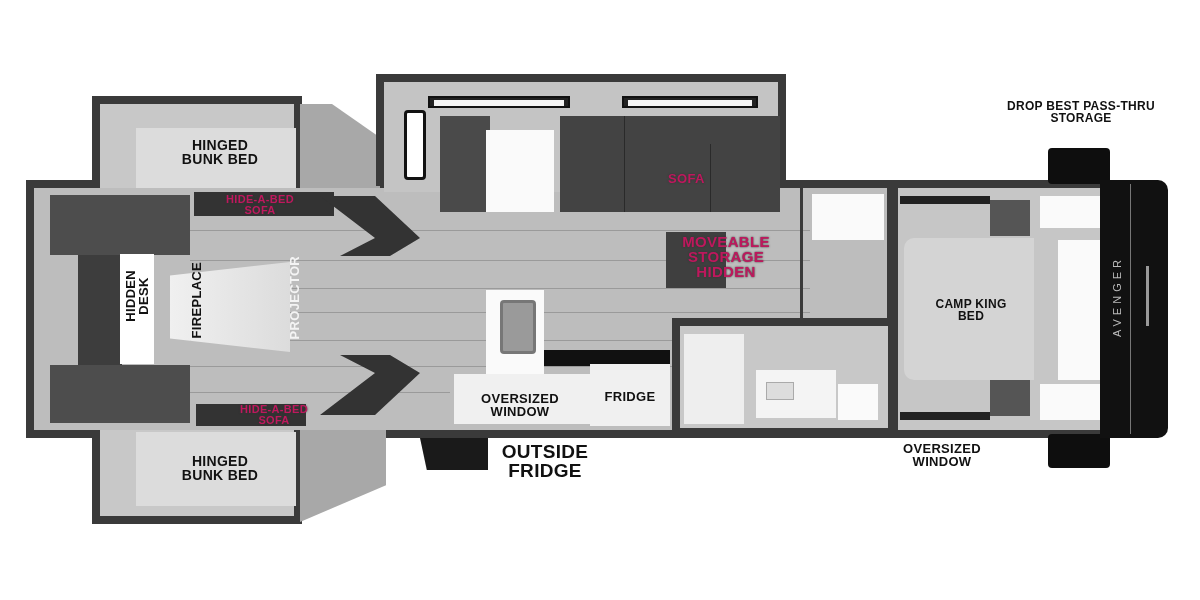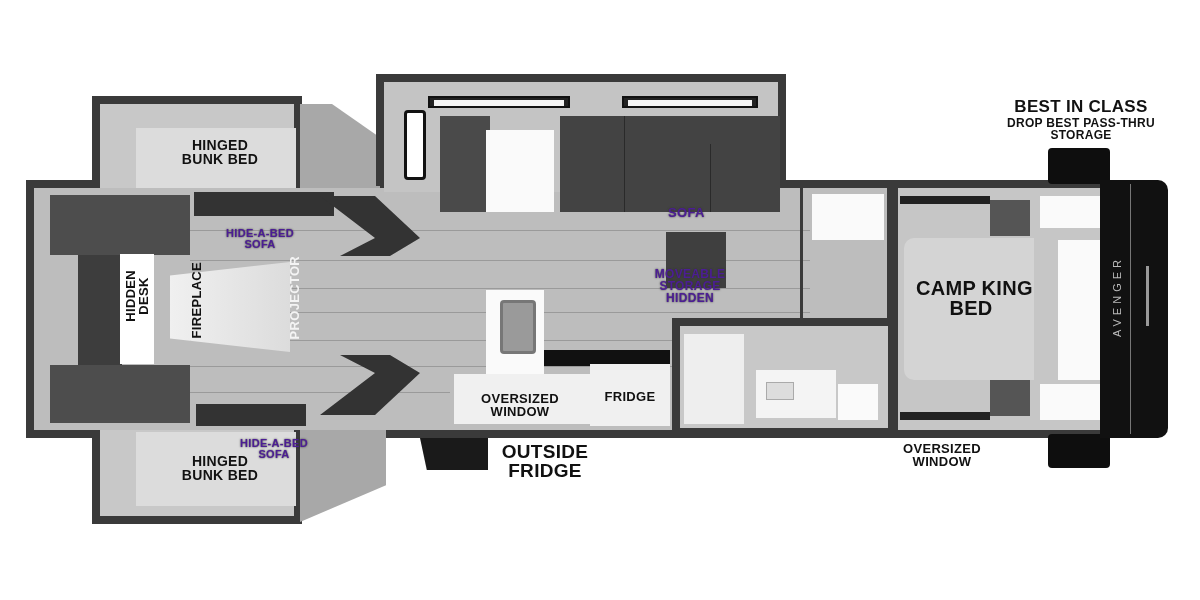--- a/index.html
+++ b/index.html
@@ -1,20 +1,20 @@
 <!DOCTYPE html>
 <html><head>
 <meta charset="utf-8">
 <style>
   html,body{margin:0;padding:0;background:#fff;}
   body{width:1200px;height:600px;position:relative;overflow:hidden;font-family:"Liberation Sans","DejaVu Sans",sans-serif;}
   .abs{position:absolute;box-sizing:border-box;}
   .lbl{position:absolute;font-weight:bold;text-align:center;line-height:1.0;letter-spacing:0.3px;white-space:nowrap;}
   .dark{color:#111;}
-  .light{color:#4c1d95;text-shadow:0 0 2px #333;margin-top:34px;}
+  .light{color:#be185d;text-shadow:0 0 2px #333;}
   .wall{background:#3a3a3a;}
   .floor{background:#bdbdbd;}
   .plank{position:absolute;height:1px;background:#9a9a9a;}
   .vert{writing-mode:vertical-rl;transform:rotate(180deg);}
 </style>
 </head>
 <body>
 
 <div class="abs" style="left:0;top:0;width:1200px;height:600px;">
 
@@ -104,21 +104,20 @@
   <div class="abs" style="left:1048px;top:148px;width:62px;height:36px;background:#0e0e0e;border-radius:4px;"></div>
   <div class="abs" style="left:1048px;top:434px;width:62px;height:34px;background:#0e0e0e;border-radius:4px;"></div>
 
   <div class="abs" style="left:1100px;top:180px;width:68px;height:258px;background:#111;border-radius:0 10px 10px 0;">
     <div style="position:absolute;left:2px;top:4px;width:28px;height:250px;border-right:1px solid #777;"></div>
   </div>
   <div class="lbl vert" style="left:1112px;top:256px;color:#bbb;font-size:11px;font-weight:normal;letter-spacing:4px;">AVENGER</div>
   <div class="abs" style="left:1146px;top:266px;width:10px;height:60px;border-left:3px solid #999;"></div>
 
   <div class="lbl dark" style="left:990px;top:98px;width:182px;">
-    <div style="font-size:17px;">BEST IN CLASS</div>
     <div style="font-size:12px;margin-top:2px;">DROP BEST PASS-THRU</div>
     <div style="font-size:12px;">STORAGE</div>
   </div>
 
   <div class="lbl dark" style="left:160px;top:138px;width:120px;font-size:14px;">
     <div>HINGED</div>
     <div>BUNK BED</div>
   </div>
   <div class="lbl dark" style="left:160px;top:454px;width:120px;font-size:14px;">
     <div>HINGED</div>
@@ -136,38 +135,38 @@
 
   <div class="lbl dark vert" style="left:124px;top:270px;font-size:13px;">
     <span>HIDDEN</span><br>
     <span>DESK</span>
   </div>
   <div class="lbl dark vert" style="left:190px;top:262px;font-size:13px;">FIREPLACE</div>
   <div class="lbl vert" style="left:288px;top:256px;font-size:13px;color:#f4f4f4;">PROJECTOR</div>
 
   <div class="lbl light" style="left:668px;top:172px;font-size:13px;">SOFA</div>
 
-  <div class="lbl light" style="left:640px;top:234px;width:100px;font-size:12px;">
+  <div class="lbl light" style="left:676px;top:234px;width:100px;font-size:15px;">
     <div>MOVEABLE</div>
     <div>STORAGE</div>
     <div>HIDDEN</div>
   </div>
 
   <div class="lbl dark" style="left:460px;top:392px;width:120px;font-size:13px;">
     <div>OVERSIZED</div>
     <div>WINDOW</div>
   </div>
   <div class="lbl dark" style="left:600px;top:390px;width:60px;font-size:13px;">FRIDGE</div>
 
   <div class="lbl dark" style="left:500px;top:442px;width:90px;font-size:19px;">
     <div>OUTSIDE</div>
     <div>FRIDGE</div>
   </div>
 
-  <div class="lbl dark" style="left:916px;top:278px;width:110px;font-size:20px;">
+  <div class="lbl dark" style="left:916px;top:298px;width:110px;font-size:12px;">
     <div>CAMP KING</div>
     <div>BED</div>
   </div>
 
   <div class="lbl dark" style="left:882px;top:442px;width:120px;font-size:13px;">
     <div>OVERSIZED</div>
     <div>WINDOW</div>
   </div>
 </div>
 

